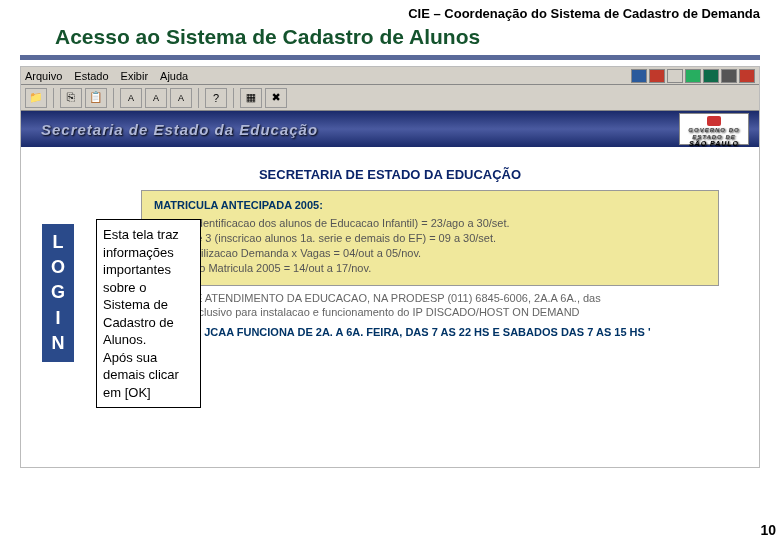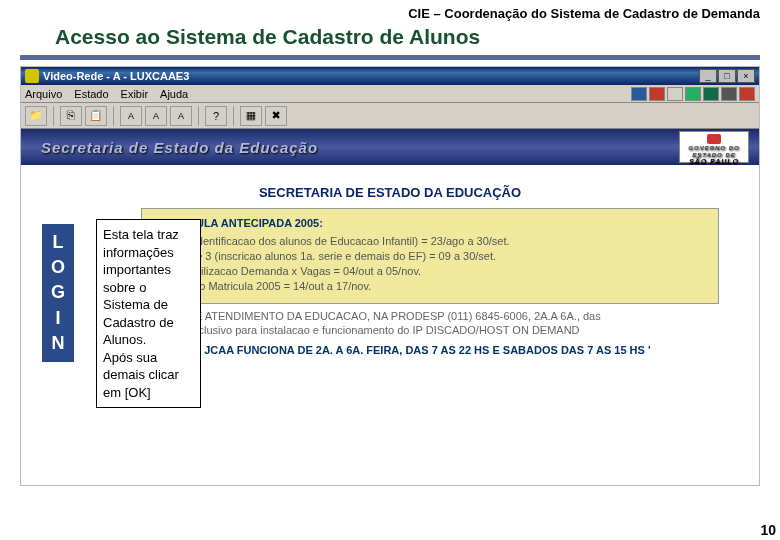--- a/index.html
+++ b/index.html
@@ -199,29 +199,20 @@
   }
 </style>
 </head>
 <body>
 
 <div class="slide-header">CIE – Coordenação do Sistema de Cadastro de Demanda</div>
 <div class="slide-title">Acesso ao Sistema de Cadastro de Alunos</div>
 <div class="hr"></div>
 
 <div class="screenshot">
-  <div class="titlebar">
-    <span class="appicon"></span>
-    <span class="apptitle">Video-Rede - A - LUXCAAE3</span>
-    <div class="winicons">
-      <span>_</span>
-      <span>□</span>
-      <span>×</span>
-    </div>
-  </div>
 
   <div class="menubar">
     <span>Arquivo</span>
     <span>Estado</span>
     <span>Exibir</span>
     <span>Ajuda</span>
     <div class="right">
       <i style="background:#2a5a9c"></i>
       <i style="background:#c0392b"></i>
       <i style="background:#d4d0c8"></i>

